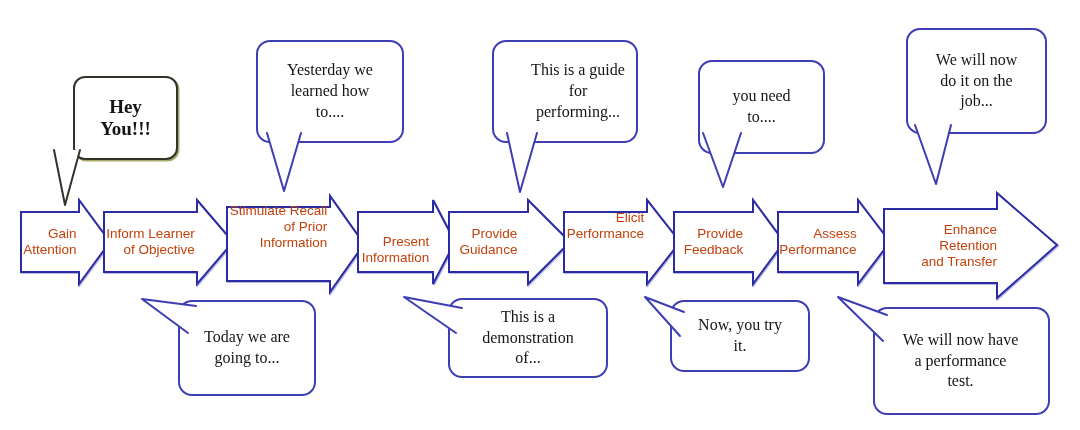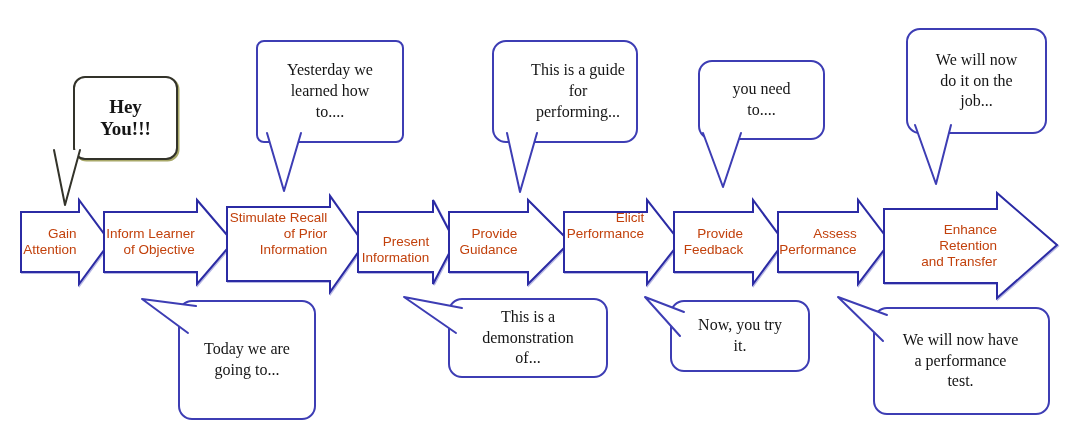--- a/index.html
+++ b/index.html
@@ -46,51 +46,51 @@
     <path d="M564,212 H647 V200 L680,242 L647,284 V272 H564 Z"></path>
     <path d="M674,212 H753 V200 L784,242 L753,284 V272 H674 Z"></path>
     <path d="M778,212 H858 V200 L890,242 L858,284 V272 H778 Z"></path>
     <path d="M884,209 H997 V193 L1057,245 L997,298 V283 H884 Z"></path>
   </svg>
 
   <div class="step" style="left:21px;top:212px;width:58px;height:60px;">Gain
 Attention</div>
   <div class="step" style="left:104px;top:212px;width:93px;height:60px;">Inform Learner
 of Objective</div>
-  <div class="step" style="left:227px;top:207px;width:103px;height:54px;">Stimulate Recall
+  <div class="step" style="left:227px;top:200px;width:103px;height:54px;">Stimulate Recall
 of Prior
 Information</div>
   <div class="step" style="left:358px;top:212px;width:75px;height:76px;">Present
 Information</div>
   <div class="step" style="left:449px;top:212px;width:79px;height:60px;">Provide
 Guidance</div>
   <div class="step" style="left:564px;top:196px;width:83px;height:60px;">Elicit
 Performance</div>
   <div class="step" style="left:674px;top:212px;width:79px;height:60px;">Provide
 Feedback</div>
   <div class="step" style="left:778px;top:212px;width:80px;height:60px;">Assess
 Performance</div>
   <div class="step" style="left:884px;top:209px;width:113px;height:74px;">Enhance Retention
 and Transfer</div>
 
   <div class="bubble hey" style="left:45px;top:76px;width:105px;height:84px;margin-left:28px;">Hey
 You!!!</div>
-  <div class="bubble" style="left:256px;top:40px;width:148px;height:103px;border-radius:8px;">Yesterday we
+  <div class="bubble" style="left:256px;top:40px;width:148px;height:103px;">Yesterday we
 learned how
 to....</div>
   <div class="bubble" style="left:492px;top:40px;width:146px;height:103px;padding-left:36px;">This is a guide
 for
 performing...</div>
-  <div class="bubble" style="left:698px;top:60px;width:127px;height:80px;">you need
+  <div class="bubble" style="left:698px;top:60px;width:127px;height:94px;">you need
 to....</div>
   <div class="bubble" style="left:906px;top:28px;width:141px;height:106px;">We will now
 do it on the
 job...</div>
 
-  <div class="bubble" style="left:178px;top:300px;width:138px;height:120px;">Today we are
+  <div class="bubble" style="left:178px;top:300px;width:138px;height:96px;">Today we are
 going to...</div>
   <div class="bubble" style="left:448px;top:298px;width:160px;height:80px;">This is a
 demonstration
 of...</div>
   <div class="bubble" style="left:670px;top:300px;width:140px;height:72px;">Now, you try
 it.</div>
   <div class="bubble" style="left:873px;top:307px;width:177px;height:108px;padding-left:8px;">We will now have
 a performance
 test.</div>
 

